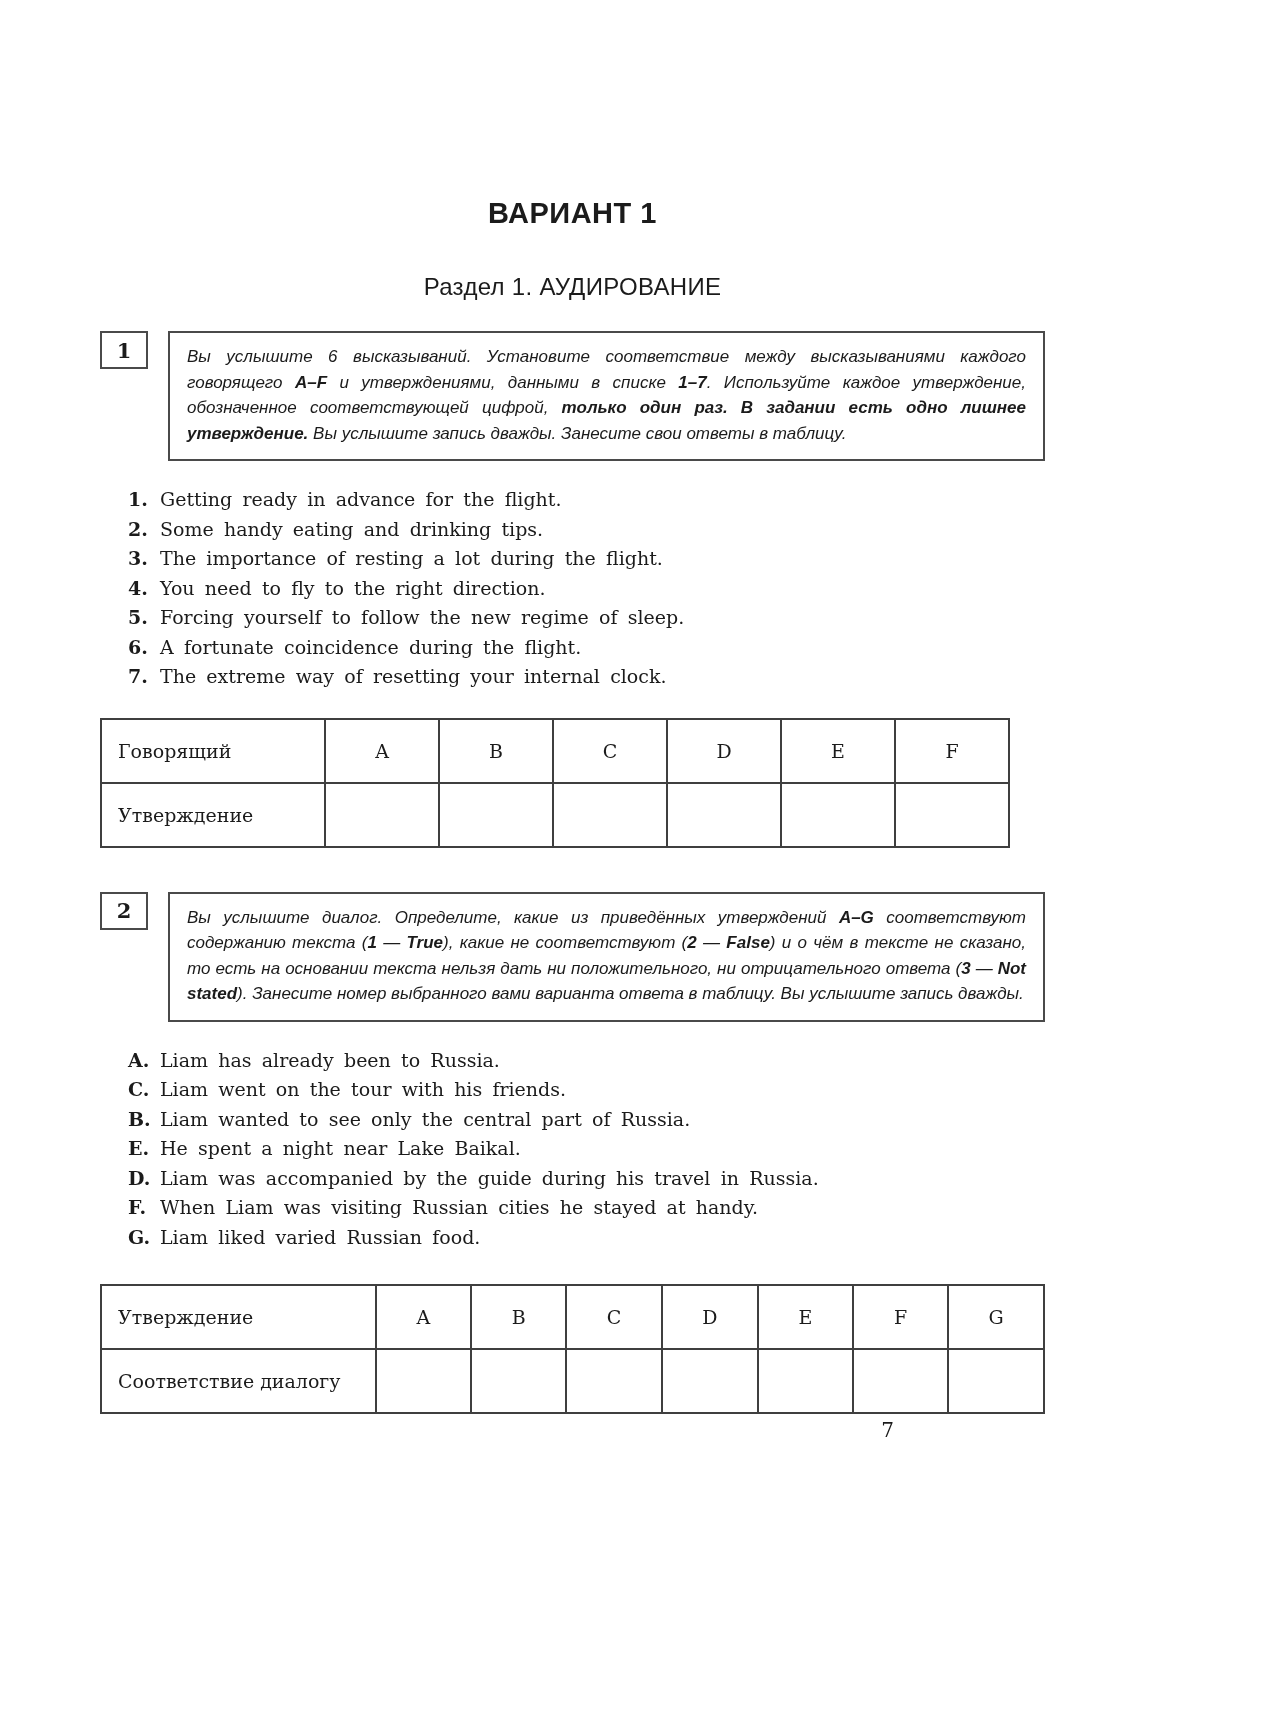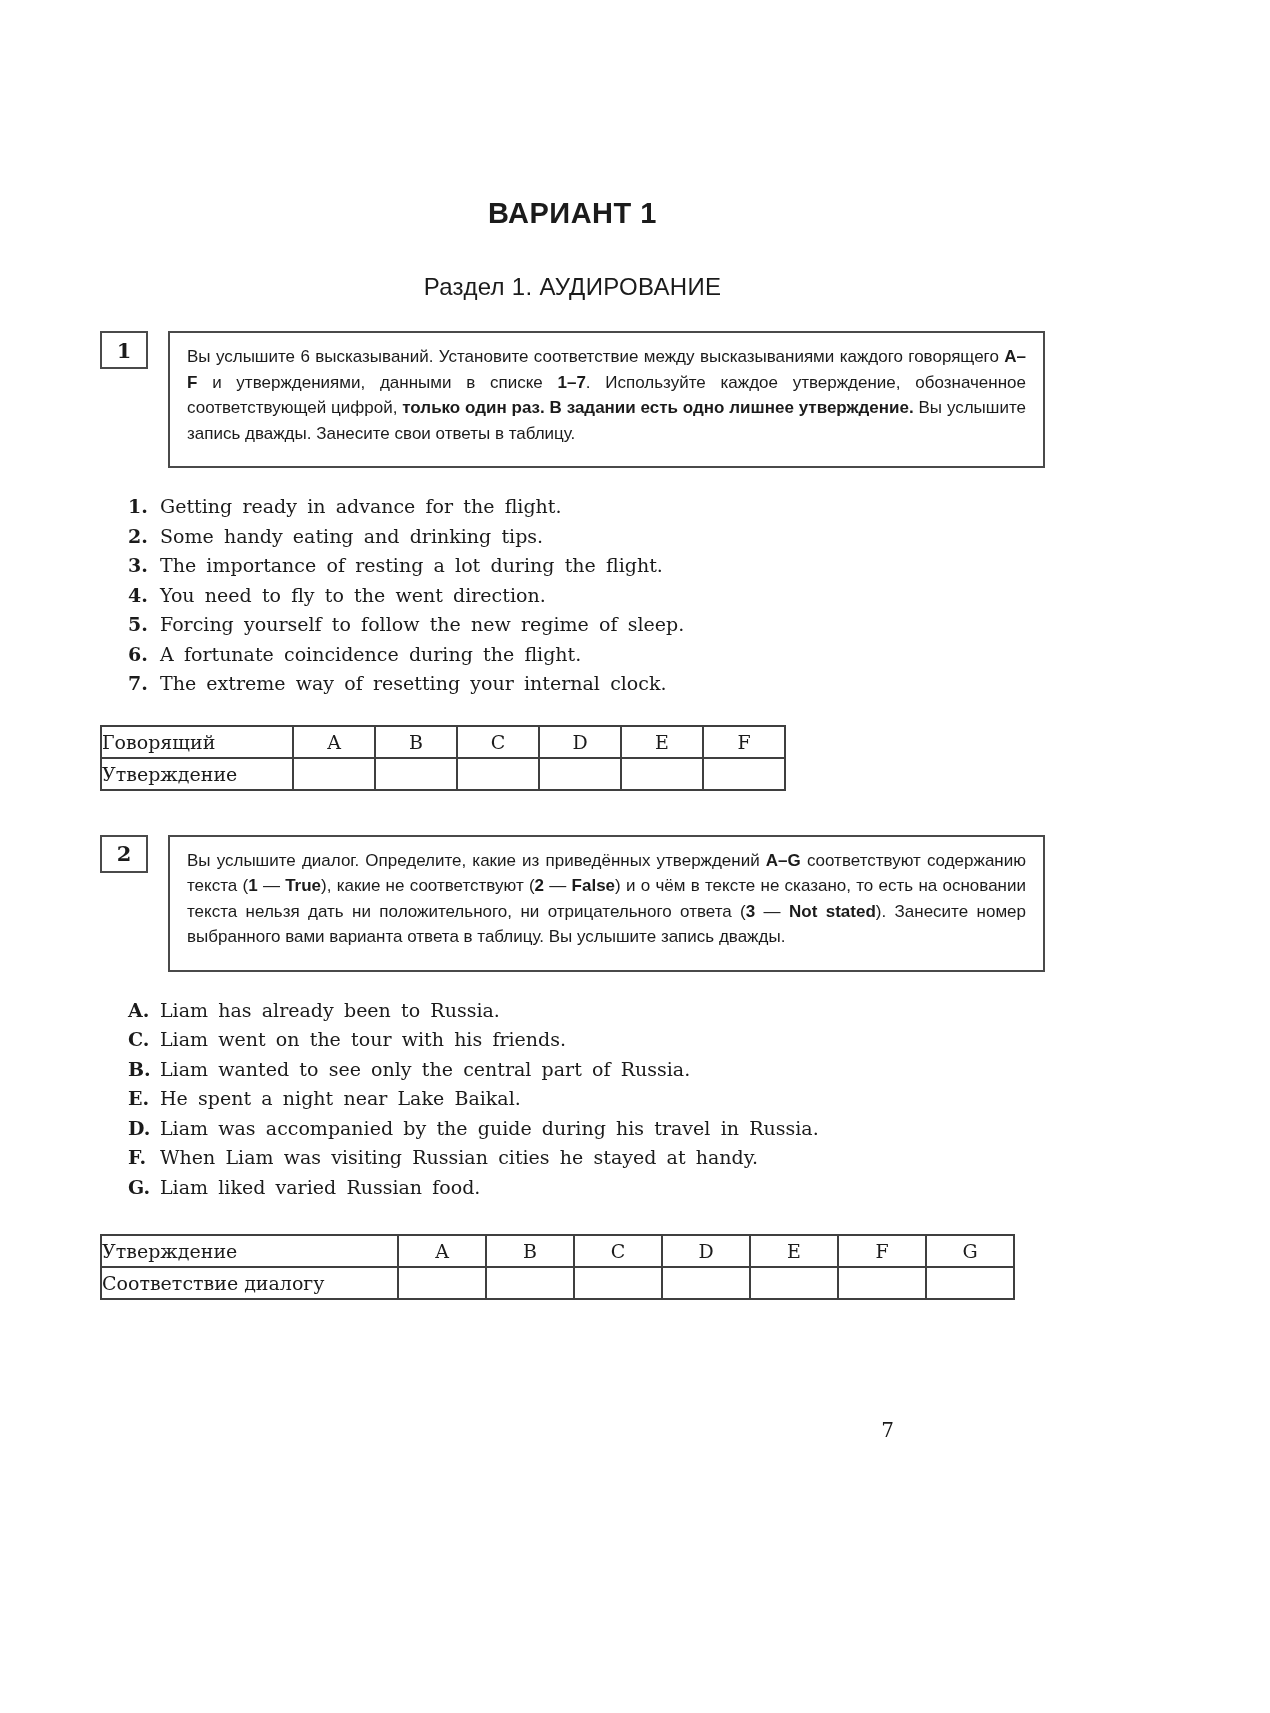--- a/index.html
+++ b/index.html
@@ -21,38 +21,38 @@
 
   .task{position:relative;padding-left:68px;}
   .task-1{margin-top:30px;}
   .task-2{margin-top:44px;}
   .task-badge{
     position:absolute;left:0;top:0;width:44px;height:34px;
     border:2px solid #4a4a4a;background:#fff;
     display:flex;align-items:center;justify-content:center;
     font-family:"DejaVu Serif","Liberation Serif",serif;font-size:21px;font-weight:bold;
   }
-  .task-box{border:2px solid #4a4a4a;padding:11px 17px 20px;}
+  .task-box{border:2px solid #4a4a4a;padding:11px 17px 13px;font-style:italic;}
   .task-text{margin:0;font-size:17px;line-height:25.5px;text-align:justify;}
   .task-text b{font-weight:bold;}
 
   .stmt-list{
     list-style:none;margin:24px 0 0;padding:0;
     font-family:"DejaVu Serif","Liberation Serif",serif;font-size:19px;
   }
   .stmt{line-height:29.5px;word-spacing:.22em;margin-left:28px;}
   .stmt-label{display:inline-block;min-width:26px;margin-right:6px;font-weight:bold;}
 
   .answer-table{
     border-collapse:collapse;table-layout:fixed;
     font-family:"DejaVu Serif","Liberation Serif",serif;font-size:19px;
   }
   .t1{margin-top:26px;}
   .t2{margin-top:32px;}
-  .answer-table td{border:2px solid #3f3f3f;height:30px;padding:0;}
+  .answer-table td{border:2px solid #3f3f3f;height:30px;padding:16px;}
   .label-cell{text-align:left;padding:0 4px 0 10px;}
   .t1 .label-cell{width:190px;}
   .t1 .letter-cell,.t1 .answer-cell{width:80px;text-align:center;}
   .t2 .label-cell{width:295px;}
   .t2 .letter-cell,.t2 .answer-cell{width:86px;text-align:center;}
 
   .page-number{
     position:absolute;top:1418px;right:230px;
     font-family:"DejaVu Serif","Liberation Serif",serif;font-size:20px;
   }
@@ -83,21 +83,21 @@
 
         <li class="stmt">
           <b class="stmt-label">2.</b><span class="stmt-text">Some handy eating and drinking tips.</span>
         </li>
 
         <li class="stmt">
           <b class="stmt-label">3.</b><span class="stmt-text">The importance of resting a lot during the flight.</span>
         </li>
 
         <li class="stmt">
-          <b class="stmt-label">4.</b><span class="stmt-text">You need to fly to the went direction.</span>
+          <b class="stmt-label">4.</b><span class="stmt-text">You need to fly to the right direction.</span>
         </li>
 
         <li class="stmt">
           <b class="stmt-label">5.</b><span class="stmt-text">Forcing yourself to follow the new regime of sleep.</span>
         </li>
 
         <li class="stmt">
           <b class="stmt-label">6.</b><span class="stmt-text">A fortunate coincidence during the flight.</span>
         </li>
 

